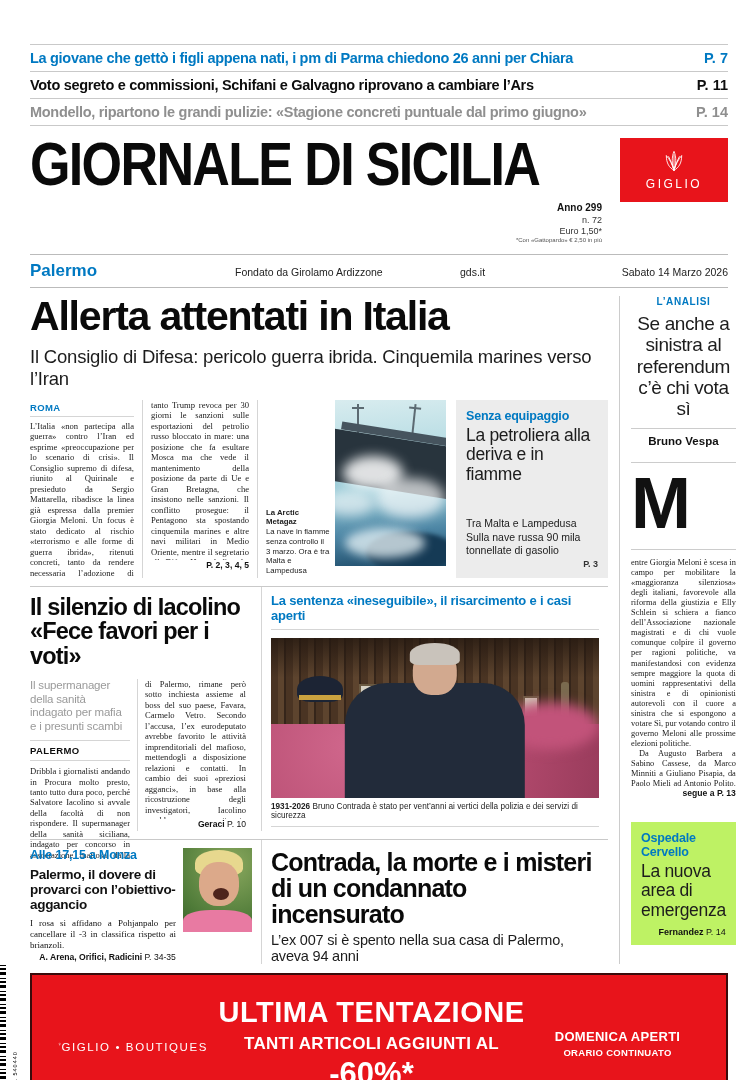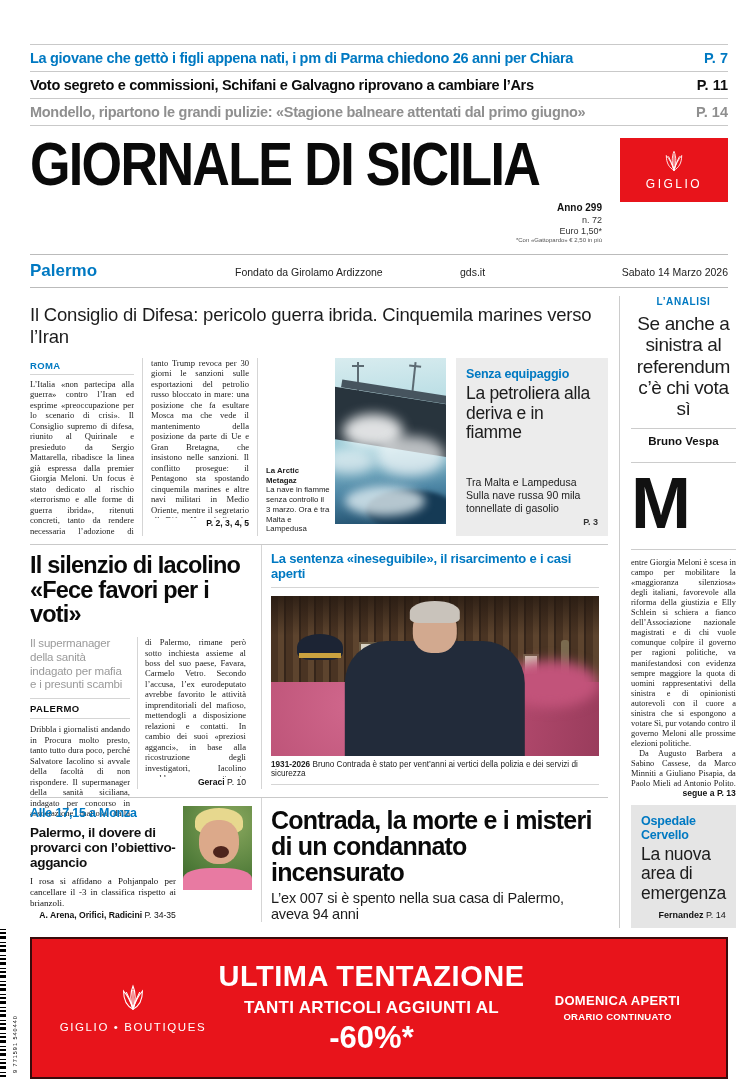--- a/index.html
+++ b/index.html
@@ -163,29 +163,29 @@
   .sb-title { font-size:19px; line-height:1.12; text-align:center; color:#1c1c1c;
               letter-spacing:-0.4px; margin-top:6px; }
   .sb-rule { border:none; border-top:1px solid #ccc; margin:9px 0 0; }
   .sb-author { font-weight:bold; font-size:11.5px; text-align:center; padding:6px 0; }
   .sb-dropcap { font-weight:900; font-size:72px; line-height:0.95; letter-spacing:-2px;
                 padding:6px 0 2px; }
   .sb-body { font-family:"Liberation Serif", serif; font-size:8.4px; line-height:1.2;
              text-align:justify; margin-top:8px; height:228px; overflow:hidden; color:#1a1a1a; }
   .sb-body p + p { text-indent:8px; }
   .sb-more { font-weight:bold; font-size:8.6px; text-align:right; margin-top:2px; }
-  .cervello-box { background:#e5e5e5; margin-top:7px; padding:9px 10px 8px; }
+  .cervello-box { background:#bef264; margin-top:24px; padding:9px 10px 8px; }
   .cervello-by { font-size:9px; text-align:right; margin-top:6px; }
   .cervello-by b { font-weight:bold; }
 
   
   .ad-zone { position:relative; margin:9px 27px 0 30px; }
   .ad-banner { height:142px; background:#e8141b; border:2px solid #3a0b0b; color:#fff;
                display:flex; align-items:center; padding:0 26px; }
-  .ad-brand { display:flex; flex-direction:column; align-items:center; width:150px; }
+  .ad-brand { display:flex; flex-direction:row; align-items:center; width:150px; }
   .ad-brand .giglio-svg { width:34px; height:32px; }
   .ad-brand-label { font-size:11.5px; letter-spacing:1.6px; margin-top:6px; white-space:nowrap; }
   .ad-center { flex:1; text-align:center; }
   .ad-title { font-weight:bold; font-size:29px; letter-spacing:0.5px; }
   .ad-line2 { font-weight:bold; font-size:17px; margin-top:5px; letter-spacing:0.3px; }
   .ad-discount { font-weight:800; font-size:31px; margin-top:2px; }
   .ad-right { width:165px; text-align:center; }
   .ad-right1 { font-weight:bold; font-size:13px; letter-spacing:0.3px; }
   .ad-right2 { font-weight:bold; font-size:9.5px; margin-top:3px; letter-spacing:0.3px; }
   .barcode-wrap { position:absolute; left:-26px; bottom:2px; width:20px; height:150px;
@@ -206,21 +206,21 @@
     <div class="teasers">
       <div class="teaser-row">
         <span class="teaser-text t-blue">La giovane che gettò i figli appena nati, i pm di Parma chiedono 26 anni per Chiara</span>
         <span class="teaser-page t-blue">P. 7</span>
       </div>
       <div class="teaser-row">
         <span class="teaser-text t-black">Voto segreto e commissioni, Schifani e Galvagno riprovano a cambiare l’Ars</span>
         <span class="teaser-page t-black">P. 11</span>
       </div>
       <div class="teaser-row last">
-        <span class="teaser-text t-gray">Mondello, ripartono le grandi pulizie: «Stagione balneare attentati dal primo giugno»</span>
+        <span class="teaser-text t-gray">Mondello, ripartono le grandi pulizie: «Stagione concreti puntuale dal primo giugno»</span>
         <span class="teaser-page t-gray">P. 14</span>
       </div>
     </div>
 
     <div class="masthead">
       <span class="paper-title">GIORNALE DI SICILIA</span>
       <div class="logo-box">
         <svg class="giglio-svg" viewBox="0 0 44 44">
           <g fill="none" stroke="#fff" stroke-width="1.5" stroke-linecap="round">
             <path d="M22 36 C14 32 9 24 9 11 C15 18 19 26 22 36"></path>
@@ -245,20 +245,21 @@
       <span class="edition">Palermo</span>
       <span class="founded">Fondato da Girolamo Ardizzone</span>
       <span class="site">gds.it</span>
       <span class="date">Sabato 14 Marzo 2026</span>
     </div>
 
     <div class="main-wrap">
       <div class="main-left">
 
         <div>
+          <div class="lead-headline">Allerta attentati in Italia</div>
           <div class="lead-subhead">Il Consiglio di Difesa: pericolo guerra ibrida. Cinquemila marines verso l’Iran</div>
           <div class="lead-cols">
             <div class="lead-col1">
               <div class="kicker">ROMA</div>
               <div class="col-body" style="height:158px">L’Italia «non partecipa alla guerra» contro l’Iran ed esprime «preoccupazione per lo scenario di crisi». Il Consiglio supremo di difesa, riunito al Quirinale e presieduto da Sergio Mattarella, ribadisce la linea già espressa dalla premier Giorgia Meloni. Un focus è stato dedicato al rischio «terrorismo e alle forme di guerra ibrida», ritenuti concreti, tanto da rendere necessaria l’adozione di contromisure adeguate. In-</div>
             </div>
             <div class="lead-col2">
               <div class="col-body" style="height:160px">tanto Trump revoca per 30 giorni le sanzioni sulle esportazioni del petrolio russo bloccato in mare: una posizione che fa esultare Mosca ma che vede il mantenimento della posizione da parte di Ue e Gran Bretagna, che insistono nelle sanzioni. Il conflitto prosegue: il Pentagono sta spostando cinquemila marines e altre navi militari in Medio Oriente, mentre il segretario alla Difesa Hegseth dice che la guida suprema, Mojtaba Khamenei, è «ferito e forse sfigurato».</div>
               <div class="pageref">P. 2, 3, 4, 5</div>
             </div>

